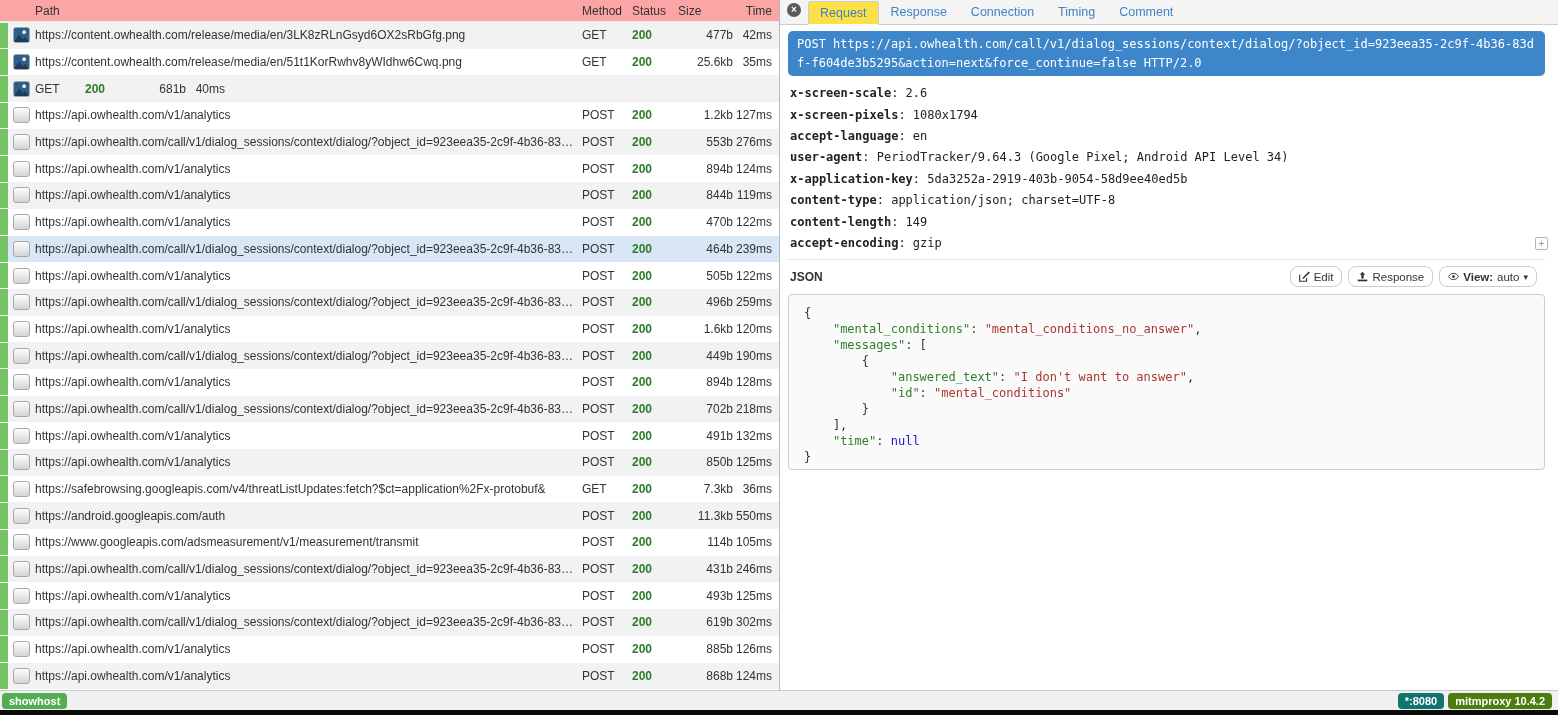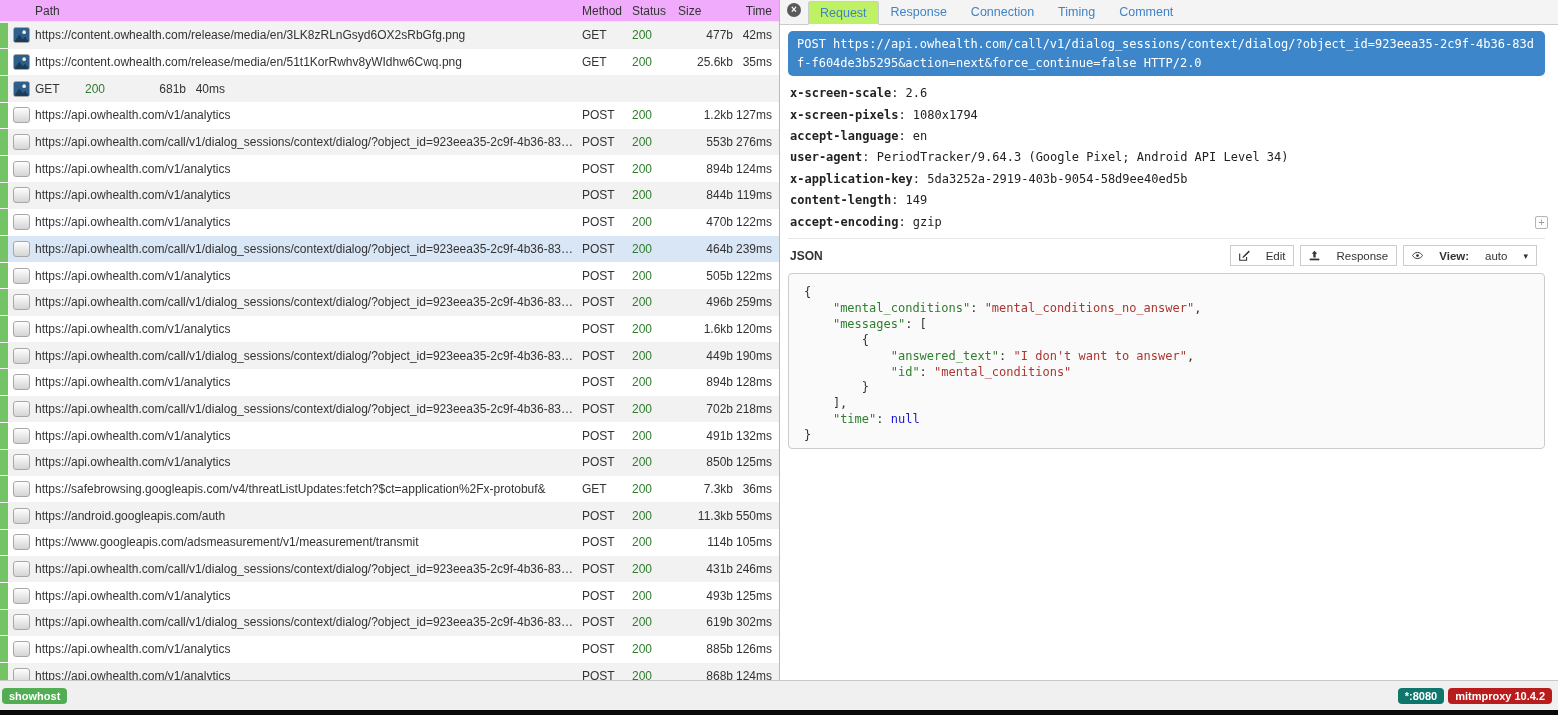--- a/index.html
+++ b/index.html
@@ -3,87 +3,87 @@
 <meta charset="utf-8">
 <style>
   * { box-sizing: border-box; margin: 0; padding: 0; }
   html, body { width: 1558px; height: 715px; overflow: hidden; background: #fff;
     font-family: "Liberation Sans", sans-serif; }
   .app { width: 1558px; height: 715px; display: flex; flex-direction: column; }
   .main { flex: 1; display: flex; min-height: 0; }
 
   
   .flow-table { width: 779px; display: flex; flex-direction: column; background: #fff; overflow: hidden; }
-  .ft-head { height: 22px; display: flex; align-items: center; font-size: 12px; color: #333; background: #f0abfc;
+  .ft-head { height: 22px; display: flex; align-items: center; font-size: 12px; color: #333; background: #fca5a5;
     border-bottom: 1px solid #e9e9e9; flex: none; }
   .ft-rows { flex: 1; overflow: hidden; }
   .frow { height: 26.7px; display: flex; align-items: center; font-size: 12px; color: #333; cursor: default; }
   .frow:nth-child(odd) { background: #f2f2f2; }
   .frow.selected { background: #d8e6f6 !important; }
   .c-marker { width: 8px; align-self: stretch; display: flex; align-items: stretch; padding: 0.5px 0; }
   .c-marker i { flex: 1; background: #74c365; }
   .hd .c-marker i { background: transparent; }
   .c-icon { width: 27px; display: flex; justify-content: center; flex: none; }
   .icon-box { width: 17px; height: 16px; border: 1px solid #a8a8a8; border-radius: 3px;
     background: linear-gradient(#fefefe, #d4d4d4); overflow: hidden; }
   .icon-box svg { display: none; width: 100%; height: 100%; }
   .icon-box.is-image { background: #2d5f8a; }
   .icon-box.is-image svg { display: block; }
   .c-path { flex: 1; min-width: 0; white-space: nowrap; overflow: hidden; text-overflow: ellipsis; padding-right: 3px; }
   .c-method { width: 50px; flex: none; }
-  .c-status { width: 44px; flex: none; color: #2b7d2b; font-weight: normal; }
+  .c-status { width: 44px; flex: none; color: #2b7d2b; font-weight: bold; }
   .hd .c-status { color: #333; font-weight: normal; }
   .c-size { width: 57px; flex: none; text-align: right; }
   .hd .c-size { text-align: left; padding-left: 2px; }
   .c-time { width: 46px; flex: none; text-align: right; padding-right: 2px; }
   .frow > .cell, .ft-head > .cell { line-height: 26px; }
   .ft-tail { padding-right: 7px; }
 
   
   .detail { flex: 1; border-left: 1px solid #b9b9b9; background: #fff; display: flex; flex-direction: column; min-width: 0; }
   .tabbar { height: 25px; background: #f4f4f4; border-bottom: 1px solid #ccc; display: flex; align-items: flex-end;
     padding: 0 0 0 7px; flex: none; }
   .close-btn { width: 14px; height: 14px; border-radius: 50%; background: #5a5a5a; color: #fff; font-size: 10px;
     line-height: 13px; text-align: center; margin: 0 7px 5px 0; align-self: center; cursor: pointer; font-weight: bold; }
   .tab { font-size: 12.5px; color: #4183c4; padding: 4px 11px 4px; border: 1px solid transparent; cursor: pointer; }
-  .tab.active { background: #bef264; border-color: #ccc; border-bottom-color: #fff; border-radius: 3px 3px 0 0;
+  .tab.active { background: #fde047; border-color: #ccc; border-bottom-color: #fff; border-radius: 3px 3px 0 0;
     margin-bottom: -1px; }
   .detail-body { flex: 1; padding: 6px 13px 0 8px; overflow: hidden; }
   .first-line { background: #3d86c9; color: #fff; font-family: "DejaVu Sans Mono", monospace; font-size: 12px;
     line-height: 1.55; padding: 4px 9px; border-radius: 5px; word-break: break-all; white-space: pre-wrap; cursor: pointer; }
   .headers-wrap { position: relative; padding: 7px 0 2px 2px; }
   .hline { font-family: "DejaVu Sans Mono", monospace; font-size: 12px; line-height: 21.4px; color: #222;
     white-space: pre-wrap; word-break: break-all; }
   .hname { font-weight: bold; text-align: right; }
   .add-header { position: absolute; right: -3px; bottom: 6px; width: 13px; height: 13px; border: 1px solid #b5b5b5;
     border-radius: 2px; color: #9a9a9a; font-size: 11px; line-height: 11px; text-align: center; cursor: pointer;
     background: #fdfdfd; }
   .meta-row { display: flex; align-items: center; border-top: 1px solid #e6e6e6; margin-top: 3px; padding: 6px 8px 7px 2px; }
   .ct-label { font-size: 12px; font-weight: bold; color: #333; }
   .meta-spacer { flex: 1; }
-  .btn { display: inline-flex; align-items: center; gap: 16px; border: 1px solid #ccc; border-radius: 0; background: #fff;
+  .btn { display: inline-flex; align-items: center; gap: 4px; border: 1px solid #ccc; border-radius: 8px; background: #fff;
     padding: 2px 8px; font-size: 11.5px; color: #333; margin-left: 6px; cursor: pointer; height: 21px; }
   .btn svg { width: 11px; height: 11px; flex: none; }
   .btn .bold { font-weight: bold; }
   .caret { font-size: 9px; color: #333; }
   .code-box { border: 1px solid #ccc; border-radius: 4px; background: #fafafa; padding: 11px 15px; height: 176px;
     overflow: hidden; }
   .bline { font-family: "DejaVu Sans Mono", monospace; font-size: 12px; line-height: 15.9px; white-space: pre; }
   .tok-p { color: #333; }
   .tok-k { color: #2d7f2d; }
   .tok-s { color: #aa3731; }
   .tok-n { color: #1717cf; }
 
   
-  .footer { height: 30px; background: #f0f0f0; border-top: 1px solid #c9c9c9; display: flex; align-items: center;
+  .footer { height: 20px; background: #f0f0f0; border-top: 1px solid #c9c9c9; display: flex; align-items: center;
     padding: 0 6px 0 2px; flex: none; }
   .badge { font-size: 11px; font-weight: bold; color: #fff; border-radius: 4px; padding: 2px 7px; line-height: 12px; }
   .badge-showhost { background: #53ae53; }
   .badge-listen { background: #0f766e; margin-left: auto; }
-  .badge-version { background: #b91c1c; margin-left: 4px; }
+  .badge-version { background: #4d7c0f; margin-left: 4px; }
   .bottom-strip { height: 5px; background: #0a0a0a; flex: none; }
 </style>
 </head>
 <body>
 
 <div class="app">
   <div class="main">
 
     <div class="flow-table">
       <div class="ft-head hd">
@@ -498,20 +498,21 @@
         </div>
       <div class="detail-body">
         <div class="first-line">POST https://api.owhealth.com/call/v1/dialog_sessions/context/dialog/?object_id=923eea35-2c9f-4b36-83df-f604de3b5295&amp;action=next&amp;force_continue=false HTTP/2.0</div>
 
         <div class="headers-wrap">
           <div class="hline"><span class="hname">x-screen-scale</span>: 2.6</div>
             <div class="hline"><span class="hname">x-screen-pixels</span>: 1080x1794</div>
             <div class="hline"><span class="hname">accept-language</span>: en</div>
             <div class="hline"><span class="hname">user-agent</span>: PeriodTracker/9.64.3 (Google Pixel; Android API Level 34)</div>
             <div class="hline"><span class="hname">x-application-key</span>: 5da3252a-2919-403b-9054-58d9ee40ed5b</div>
+            <div class="hline"><span class="hname">content-type</span>: application/json; charset=UTF-8</div>
             <div class="hline"><span class="hname">content-length</span>: 149</div>
             <div class="hline"><span class="hname">accept-encoding</span>: gzip</div>
             <span class="add-header">+</span>
         </div>
 
         <div class="meta-row">
           <span class="ct-label">JSON</span>
           <span class="meta-spacer"></span>
           <span class="btn">
             <svg viewBox="0 0 16 16">

